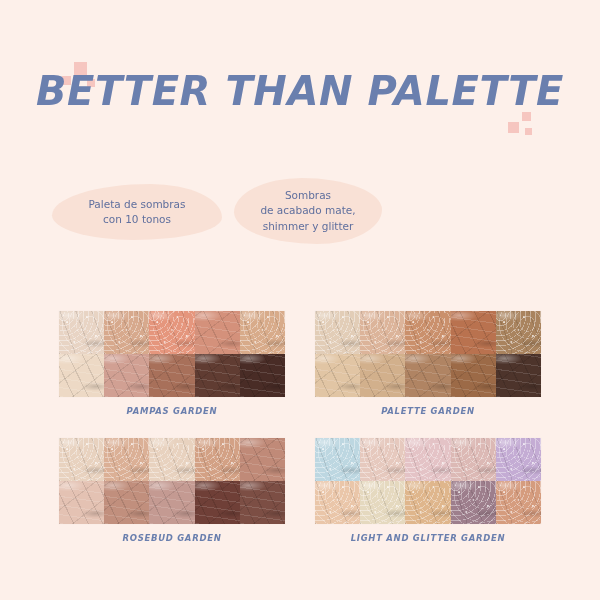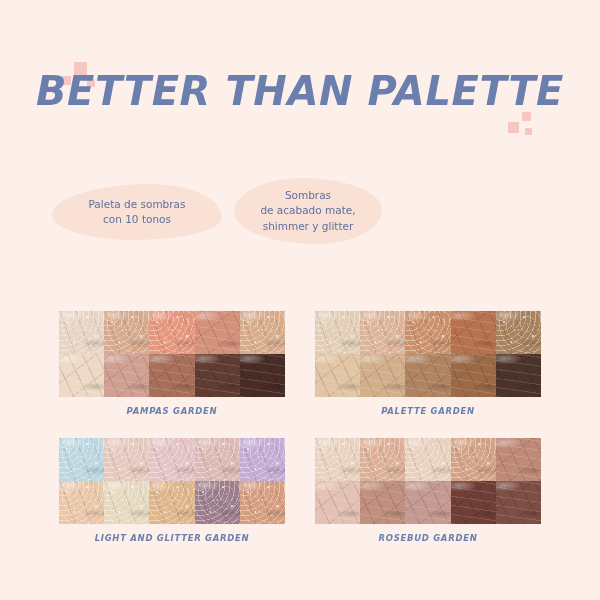--- a/index.html
+++ b/index.html
@@ -215,42 +215,42 @@
           <div class="pan" style="background: rgb(176, 132, 99); --rot: 79deg; filter: saturate(1);"></div>
           <div class="pan" style="background: rgb(154, 106, 73); --rot: 116deg; filter: saturate(1.05);"></div>
           <div class="pan" style="background: rgb(78, 52, 42); --rot: 153deg; filter: saturate(0.95);"></div>
         </div>
       <div class="palette-caption">PALETTE GARDEN</div>
     </div>
   </div>
   <div class="pal-row second">
     <div class="palette-block">
       <div class="palette-grid">
+          <div class="pan shimmer" style="background: rgb(233, 210, 190); --rot: 0deg; filter: saturate(0.95);"></div>
+          <div class="pan shimmer" style="background: rgb(219, 176, 150); --rot: 37deg; filter: saturate(1);"></div>
+          <div class="pan shimmer" style="background: rgb(231, 210, 192); --rot: 74deg; filter: saturate(1.05);"></div>
+          <div class="pan shimmer" style="background: rgb(213, 161, 131); --rot: 111deg; filter: saturate(0.95);"></div>
+          <div class="pan" style="background: rgb(192, 138, 120); --rot: 148deg; filter: saturate(1);"></div>
+          <div class="pan" style="background: rgb(227, 194, 180); --rot: 5deg; filter: saturate(1.05);"></div>
+          <div class="pan" style="background: rgb(195, 143, 124); --rot: 42deg; filter: saturate(0.95);"></div>
+          <div class="pan" style="background: rgb(196, 154, 146); --rot: 79deg; filter: saturate(1);"></div>
+          <div class="pan" style="background: rgb(109, 63, 56); --rot: 116deg; filter: saturate(1.05);"></div>
+          <div class="pan" style="background: rgb(126, 78, 67); --rot: 153deg; filter: saturate(0.95);"></div>
+        </div>
+      <div class="palette-caption">ROSEBUD GARDEN</div>
+    </div>
+    <div class="palette-block">
+      <div class="palette-grid">
           <div class="pan shimmer" style="background: rgb(188, 215, 226); --rot: 0deg; filter: saturate(0.95);"></div>
           <div class="pan shimmer" style="background: rgb(230, 201, 190); --rot: 37deg; filter: saturate(1);"></div>
           <div class="pan shimmer" style="background: rgb(227, 195, 198); --rot: 74deg; filter: saturate(1.05);"></div>
           <div class="pan shimmer" style="background: rgb(221, 185, 180); --rot: 111deg; filter: saturate(0.95);"></div>
           <div class="pan shimmer" style="background: rgb(196, 172, 212); --rot: 148deg; filter: saturate(1);"></div>
           <div class="pan shimmer" style="background: rgb(233, 198, 171); --rot: 5deg; filter: saturate(1.05);"></div>
           <div class="pan shimmer" style="background: rgb(230, 217, 190); --rot: 42deg; filter: saturate(0.95);"></div>
           <div class="pan shimmer" style="background: rgb(223, 182, 140); --rot: 79deg; filter: saturate(1);"></div>
           <div class="pan shimmer" style="background: rgb(156, 126, 140); --rot: 116deg; filter: saturate(1.05);"></div>
           <div class="pan shimmer" style="background: rgb(216, 155, 124); --rot: 153deg; filter: saturate(0.95);"></div>
         </div>
       <div class="palette-caption">LIGHT AND GLITTER GARDEN</div>
     </div>
-    <div class="palette-block">
-      <div class="palette-grid">
-          <div class="pan shimmer" style="background: rgb(233, 210, 190); --rot: 0deg; filter: saturate(0.95);"></div>
-          <div class="pan shimmer" style="background: rgb(219, 176, 150); --rot: 37deg; filter: saturate(1);"></div>
-          <div class="pan shimmer" style="background: rgb(231, 210, 192); --rot: 74deg; filter: saturate(1.05);"></div>
-          <div class="pan shimmer" style="background: rgb(213, 161, 131); --rot: 111deg; filter: saturate(0.95);"></div>
-          <div class="pan" style="background: rgb(192, 138, 120); --rot: 148deg; filter: saturate(1);"></div>
-          <div class="pan" style="background: rgb(227, 194, 180); --rot: 5deg; filter: saturate(1.05);"></div>
-          <div class="pan" style="background: rgb(195, 143, 124); --rot: 42deg; filter: saturate(0.95);"></div>
-          <div class="pan" style="background: rgb(196, 154, 146); --rot: 79deg; filter: saturate(1);"></div>
-          <div class="pan" style="background: rgb(109, 63, 56); --rot: 116deg; filter: saturate(1.05);"></div>
-          <div class="pan" style="background: rgb(126, 78, 67); --rot: 153deg; filter: saturate(0.95);"></div>
-        </div>
-      <div class="palette-caption">ROSEBUD GARDEN</div>
-    </div>
   </div>
 </div>
 
 </body></html>

